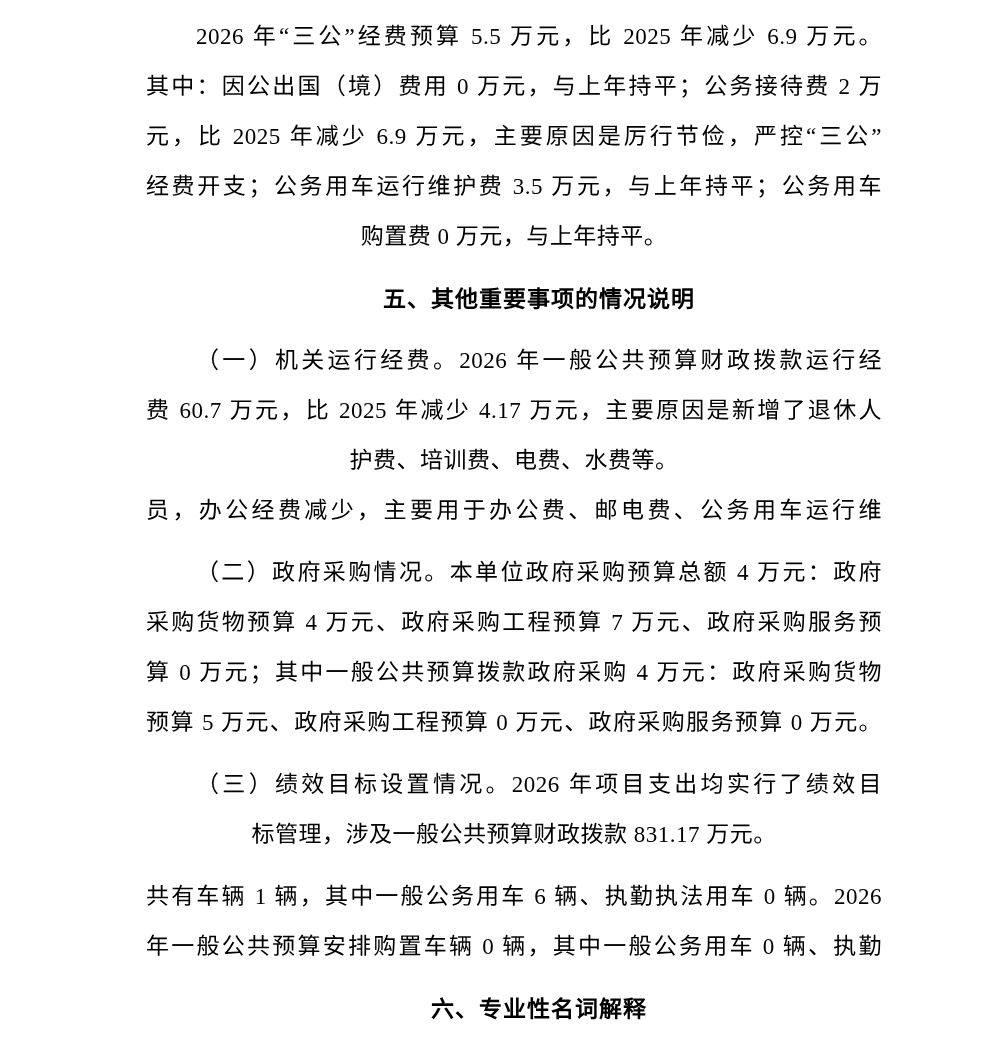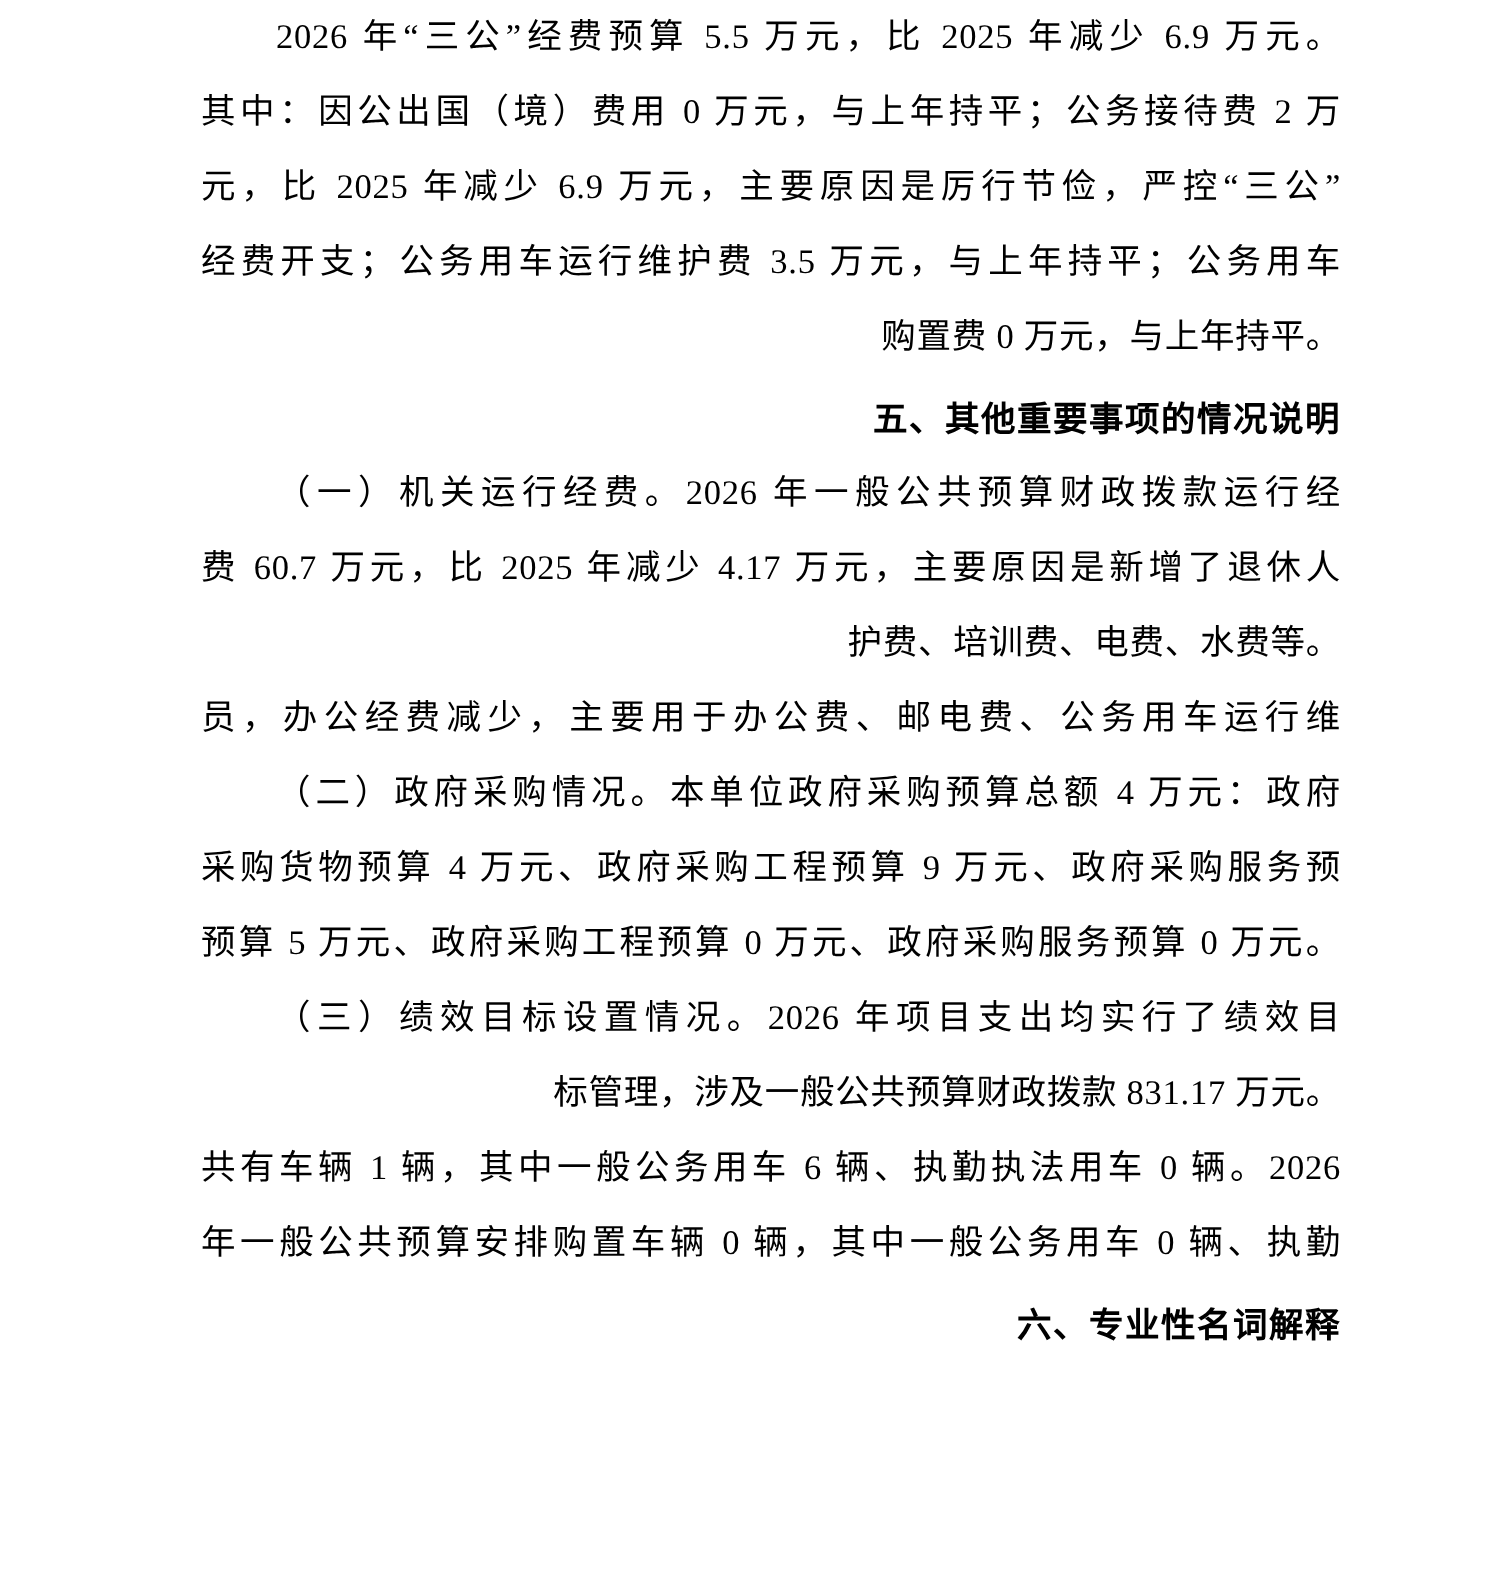--- a/index.html
+++ b/index.html
@@ -14,27 +14,27 @@
     color: #000000;
     font-family: "Liberation Serif", "DejaVu Serif", serif;
   }
   .page {
     box-sizing: border-box;
     width: 1000px;
     height: 1058px;
     padding: 0 106px 0 134px;
     background: #ffffff;
   }
-  .block { margin: 0; }
+  .block { margin: 12px; }
   .block.heading { margin-top: 4px; }
   .line {
     height: 50px;
     line-height: 50px;
     font-size: 23px;
-    text-align: right;
+    text-align: center;
     letter-spacing: 0.5px;
   }
   .line.indent { text-indent: 50px; }
   .line.justify {
     text-align: justify;
     text-align-last: justify;
   }
   .block.heading .line {
     font-family: "Liberation Sans", "DejaVu Sans", sans-serif;
     font-weight: 700;
@@ -56,21 +56,22 @@
       <div class="line indent">五、其他重要事项的情况说明</div>
     </div>
     <div class="block paragraph">
       <div class="line indent justify">（一）机关运行经费。2026 年一般公共预算财政拨款运行经</div>
       <div class="line justify">费 60.7 万元，比 2025 年减少 4.17 万元，主要原因是新增了退休人</div>
       <div class="line">护费、培训费、电费、水费等。</div>
       <div class="line justify">员，办公经费减少，主要用于办公费、邮电费、公务用车运行维</div>
     </div>
     <div class="block paragraph">
       <div class="line indent justify">（二）政府采购情况。本单位政府采购预算总额 4 万元：政府</div>
-      <div class="line justify">采购货物预算 4 万元、政府采购工程预算 9 万元、政府采购服务预</div>
+      <div class="line justify">采购货物预算 4 万元、政府采购工程预算 7 万元、政府采购服务预</div>
+      <div class="line justify">算 0 万元；其中一般公共预算拨款政府采购 4 万元：政府采购货物</div>
       <div class="line justify">预算 5 万元、政府采购工程预算 0 万元、政府采购服务预算 0 万元。</div>
     </div>
     <div class="block paragraph">
       <div class="line indent justify">（三）绩效目标设置情况。2026 年项目支出均实行了绩效目</div>
       <div class="line">标管理，涉及一般公共预算财政拨款 831.17 万元。</div>
     </div>
     <div class="block paragraph">
       <div class="line justify">共有车辆 1 辆，其中一般公务用车 6 辆、执勤执法用车 0 辆。2026</div>
       <div class="line justify">年一般公共预算安排购置车辆 0 辆，其中一般公务用车 0 辆、执勤</div>
     </div>

